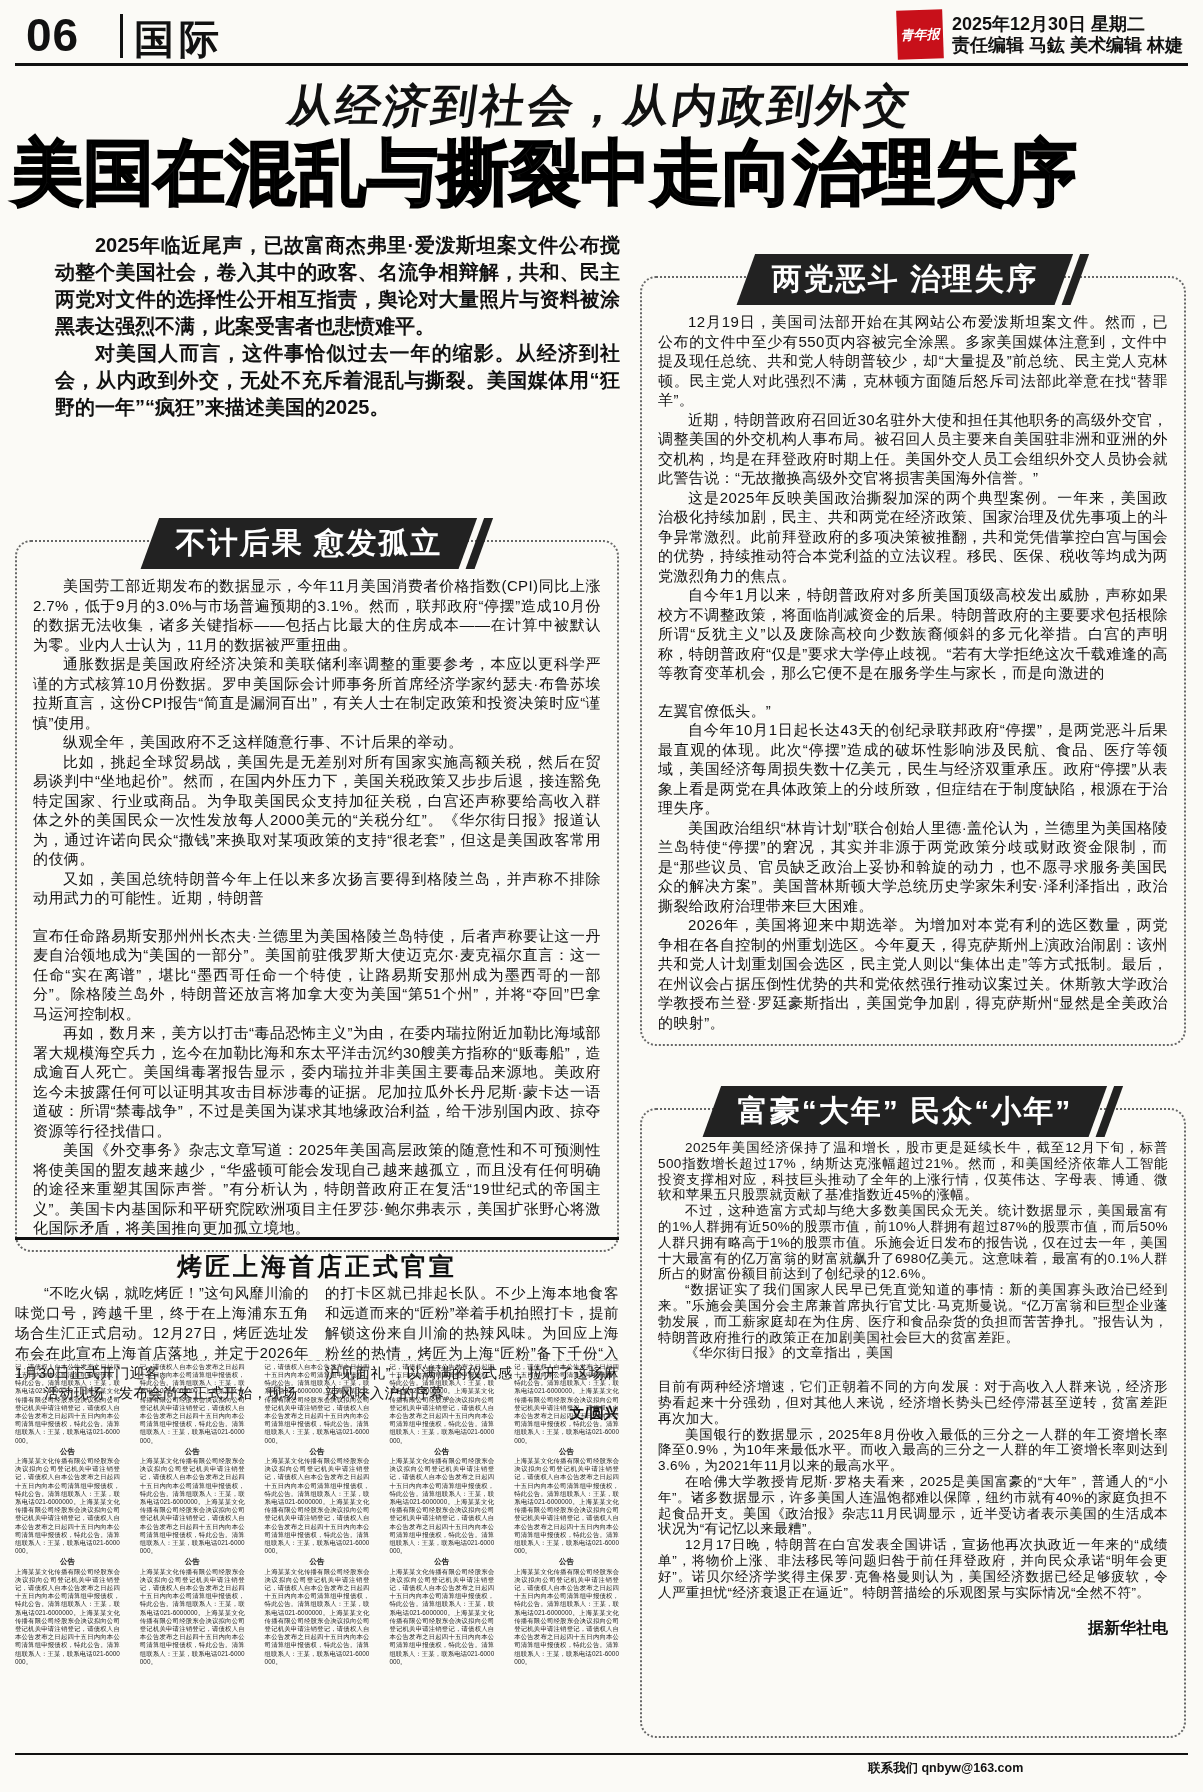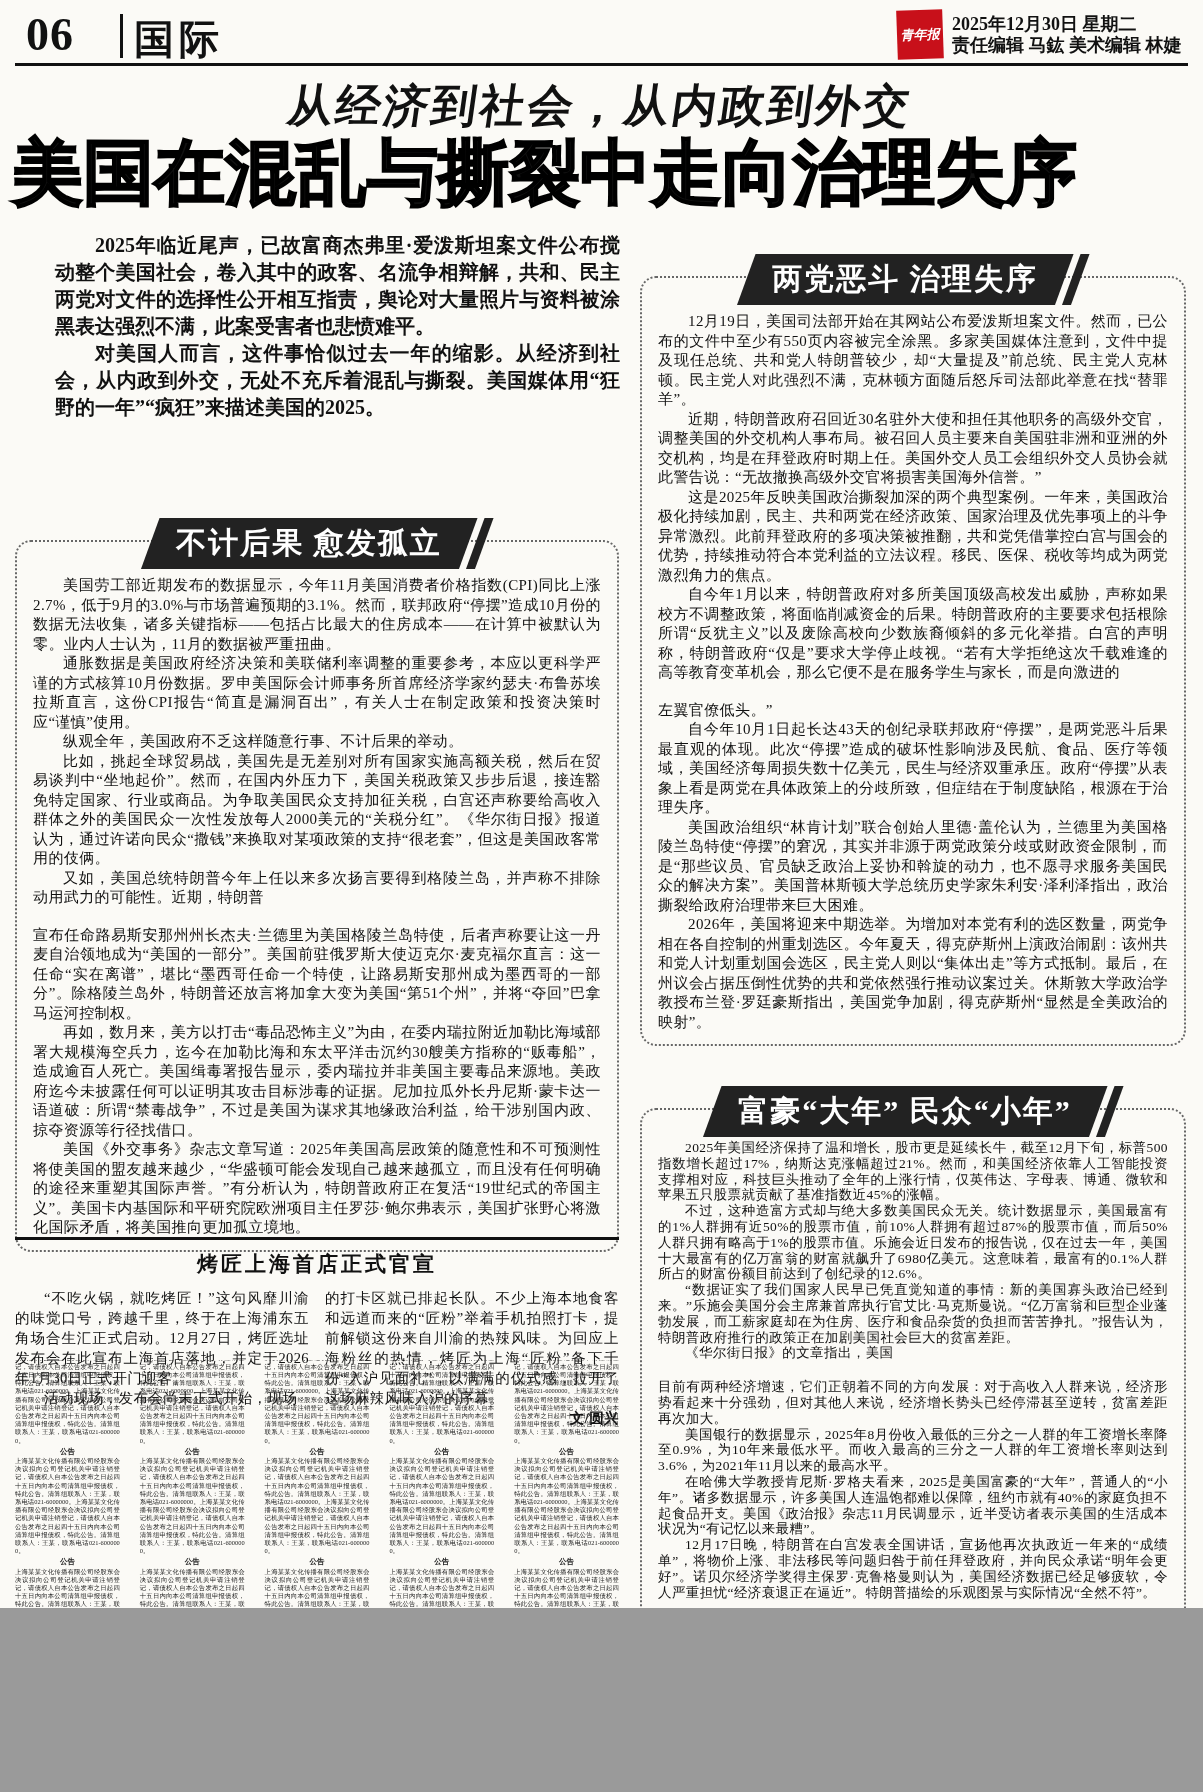--- a/index.html
+++ b/index.html
@@ -1,20 +1,20 @@
 <!DOCTYPE html>
 <html><head>
 <meta charset="utf-8">
 <style>
   * { margin:0; padding:0; box-sizing:border-box; }
   html,body { background:#9a9a9a; }
   .sheet{
-    position:relative; width:1203px; height:1608px; margin:0 auto;
+    position:relative; width:1203px; height:1792px; margin:0 auto;
     background:#fbfaf6; color:#111; overflow:hidden;
-    font-family:Liberation Serif, serif;
+    font-family:Liberation Sans, sans-serif;
   }
   .abs{ position:absolute; }
 
   
   .pagenum{ left:26px; top:8px; font-size:46px; font-weight:700; letter-spacing:1px; }
   .vbar{ left:120px; top:14px; width:3px; height:44px; background:#111; }
   .secname{ left:134px; top:12px; font-size:40px; font-weight:600; letter-spacing:5px; }
   .logo{
     left:897px; top:10px; width:46px; height:49px; background:#c8101a; color:#fff;
     display:flex; align-items:center; justify-content:center; text-align:center;
@@ -57,21 +57,21 @@
   .col{ flex:1; font-size:15px; line-height:19.5px; text-align:justify; letter-spacing:.4px; }
   .col p{ text-indent:2em; }
   .col p.noindent{ text-indent:0; }
   .box-s3 .col{ font-size:13.5px; line-height:15.8px; }
   .box-s3 .cols{ padding-top:30px; }
   .byline{ text-align:right; font-weight:700; margin-top:6px; }
 
   
   .midrule{ left:15px; top:1237px; width:604px; height:3px; background:#111; }
   .kao{ left:15px; top:1250px; width:604px; }
-  .kao h2{ text-align:center; font-size:21px; font-weight:700; letter-spacing:3px; margin-bottom:10px; }
+  .kao h2{ text-align:center; font-size:25px; font-weight:700; letter-spacing:3px; margin-bottom:0; }
   .kao .kcols{ display:flex; gap:16px; }
   .kao .col{ font-size:14.5px; line-height:20px; }
   .kao .author{ text-align:right; font-weight:700; }
 
   
   .ads{ left:15px; top:1360px; width:604px; height:306px; display:flex; gap:20px; overflow:hidden;align-items:flex-end; }
   .adcol{ flex:1; font-size:6.4px; line-height:8.2px; color:#222; text-align:justify; word-break:break-all; }
   .adcol .lead-h{ font-size:10px; font-weight:700; text-align:center; margin-bottom:2px; }
   .adcol .adh{ font-size:7.5px; font-weight:700; text-align:center; margin:3px 0 1px; }
 

